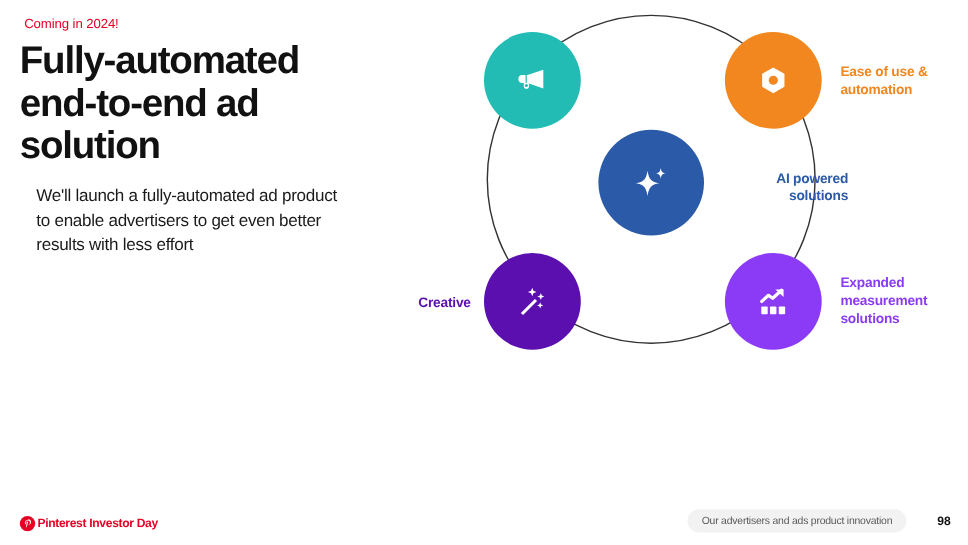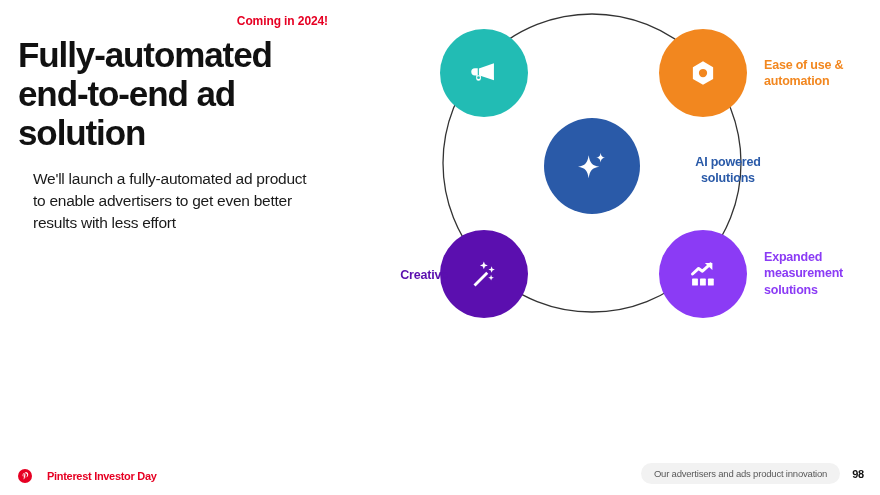--- a/index.html
+++ b/index.html
@@ -23,24 +23,23 @@
   
   .left-col {
     position: absolute;
     left: 18px;
     top: 14px;
     width: 310px;
   }
   .eyebrow {
     color: #e60023;
     font-size: 12px;
-    font-weight: bold;
+    font-weight: normal;
     letter-spacing: -0.1px;
     margin: 0 0 7px 4px;
-    text-align: right;
   }
   .headline {
     color: #111111;
     font-size: 35px;
     line-height: 1.12;
     font-weight: bold;
     letter-spacing: -1.1px;
     margin: 0 0 12px 0;
   }
   .subcopy {
@@ -94,49 +93,49 @@
     width: 140px;
   }
   .lbl-ease {
     left: 434px;
     top: 57px;
     text-align: left;
     color: #f2871f;
     width: 130px;
   }
   .lbl-creative {
-    right: 432px;
+    right: 452px;
     top: 267px;
     text-align: right;
     color: #5b0faf;
     width: 140px;
   }
   .lbl-expanded {
     left: 434px;
     top: 249px;
     text-align: left;
     color: #8b3bf5;
     width: 130px;
   }
   .lbl-ai {
-    left: 338px;
+    left: 321px;
     top: 154px;
-    text-align: center;
+    text-align: right;
     color: #2a5aa8;
     width: 120px;
   }
 
   
   .footer-left {
     position: absolute;
     left: 18px;
     bottom: 12px;
     display: flex;
     align-items: center;
-    gap: 15px;
+    gap: 2px;
   }
   .pin-logo {
     width: 14px;
     height: 14px;
     border-radius: 50%;
     background: #e60023;
     display: flex;
     align-items: center;
     justify-content: center;
   }
@@ -145,21 +144,21 @@
     font-size: 11px;
     font-weight: bold;
     letter-spacing: -0.3px;
   }
   .footer-right {
     position: absolute;
     right: 16px;
     bottom: 11px;
     display: flex;
     align-items: center;
-    gap: 12px;
+    gap: 28px;
   }
   .chip {
     background: #f2f2f2;
     color: #5a5a5a;
     font-size: 9.5px;
     letter-spacing: -0.2px;
     padding: 5px 13px;
     border-radius: 999px;
     white-space: nowrap;
   }

